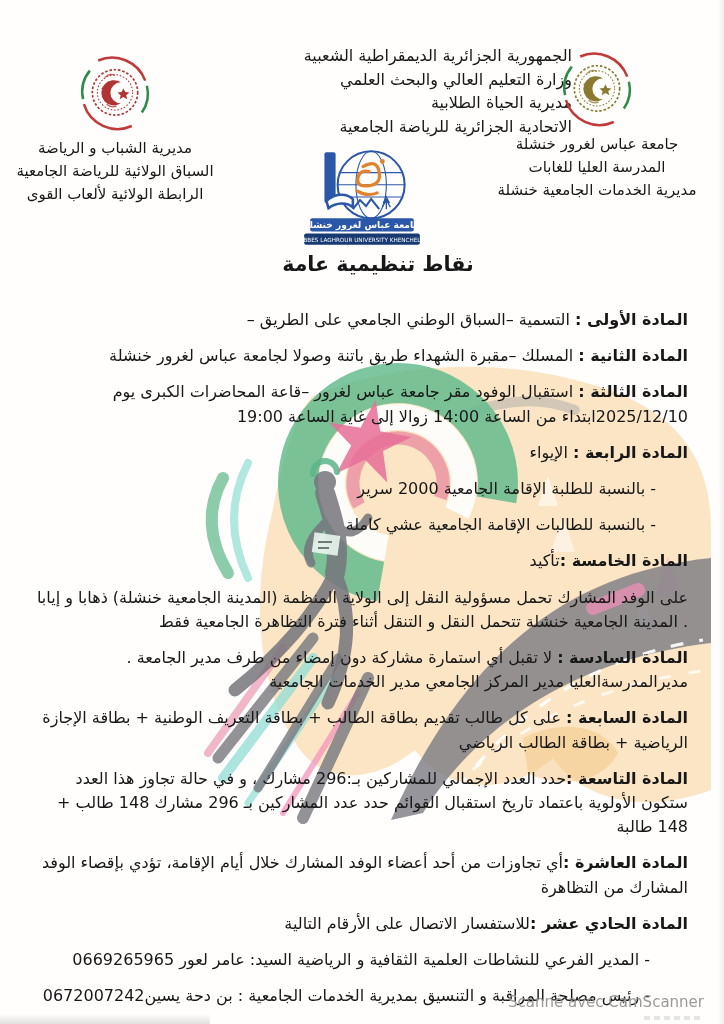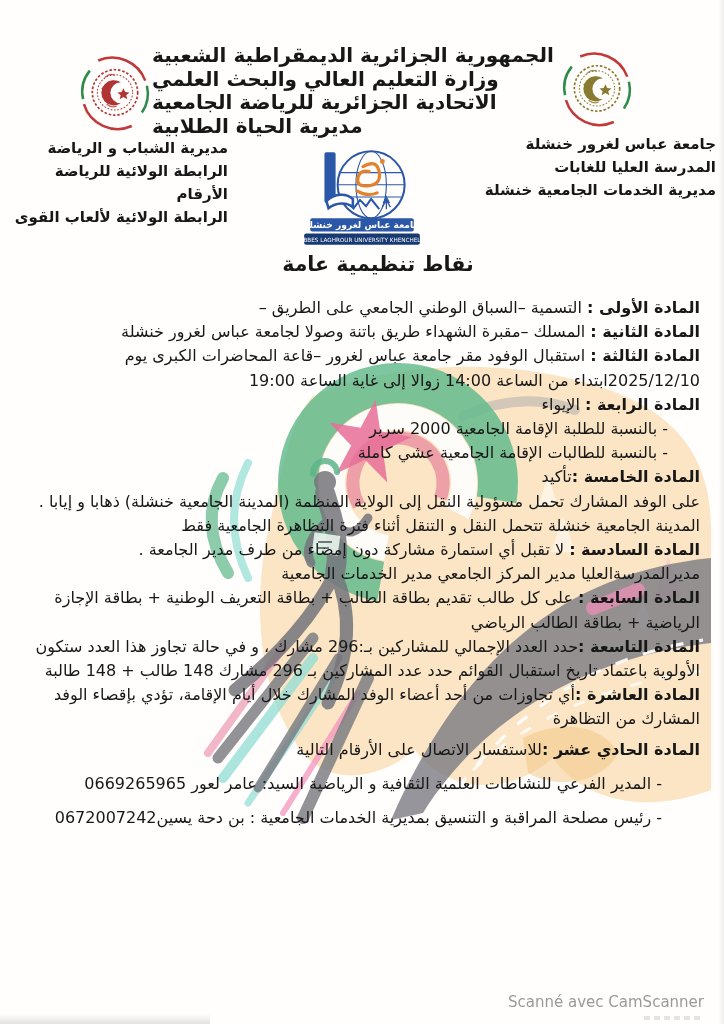--- a/index.html
+++ b/index.html
@@ -6,40 +6,40 @@
   html, body { width: 724px; height: 1024px; background: #ffffff; }
   .page {
     position: relative; width: 724px; height: 1024px;
     background: #fffefd; overflow: hidden;
     font-family: "DejaVu Sans", sans-serif; color: #171717;
   }
   .watermark { position: absolute; top: 358px; left: 163px; width: 548px; height: 478px; z-index: 0; }
 
   .header-center {
     position: absolute; top: 44px; left: 152px; width: 420px;
-    text-align: left; direction: rtl; font-weight: 700;
-    font-size: 20px; line-height: 23.5px; z-index: 1;
+    text-align: right; direction: rtl; font-weight: 400;
+    font-size: 16px; line-height: 23.5px; z-index: 1;
   }
-  .col { position: absolute; direction: rtl; font-weight: 700;
+  .col { position: absolute; text-align: center; direction: rtl; font-weight: 400;
          font-size: 15px; line-height: 23px; z-index: 1; }
   .col-right { top: 48px; right: 8px; width: 238px; }
   .col-left  { top: 52px; left: 2px;  width: 226px; }
   .seal { width: 84px; height: 80px; display: block; margin: 0 auto 5px; }
 
   .uni-logo { position: absolute; top: 146px; left: 296px; width: 132px; height: 102px; z-index: 1; }
 
   .doc-title {
     position: absolute; top: 252px; left: 0; width: 100%;
     text-align: center; direction: rtl; font-weight: 700; font-size: 20.5px; z-index: 1; padding-left: 32px;
   }
   .body-text {
     position: absolute; top: 296px; right: 24px; left: 20px;
     direction: rtl; text-align: right; font-size: 16px; line-height: 24.2px; z-index: 1;
   }
-  .body-text p { margin: 0; }
+  .body-text p { margin: 12px; }
   .body-text b { font-weight: 700; }
   p.bullet  { padding-right: 32px; }
   p.contact { padding-right: 38px; margin-top: 10px; }
   p.gap     { margin-top: 6px; }
   .email { color: #1515a8; text-decoration: underline; cursor: pointer; }
 
   .scan-credit { position: absolute; right: 20px; bottom: 13px; font-size: 15px;
                  color: #999; direction: ltr; z-index: 1; }
   .scan-smudge { position: absolute; right: 24px; bottom: 4px; width: 56px; height: 4px;
                  background: repeating-linear-gradient(90deg, #cfcfcf 0 6px, transparent 6px 10px);
@@ -99,22 +99,22 @@
         <path d="M155 184 h14 M155 190 h11" stroke="#44444c" stroke-width="2"></path>
         <path d="M172 215 C 150 260 112 300 72 332" stroke="#4e4e58" stroke-width="13" fill="none" stroke-linecap="round"></path>
         <path d="M172 215 C 190 255 186 300 165 345" stroke="#4e4e58" stroke-width="13" fill="none" stroke-linecap="round"></path>
       </g>
     </g>
   </svg>
 
   <div class="header-center">
     <div>الجمهورية الجزائرية الديمقراطية الشعبية</div>
     <div>وزارة التعليم العالي والبحث العلمي</div>
+    <div>مديرية الحياة الطلابية</div>
     <div>الاتحادية الجزائرية للرياضة الجامعية</div>
-    <div>مديرية الحياة الطلابية</div>
   </div>
 
   <div class="col col-right">
     <svg class="seal" viewBox="0 0 100 95" aria-hidden="true">
       <path d="M30 10 A42 42 0 0 1 86 34" fill="none" stroke="#c03a3a" stroke-width="3"></path>
       <path d="M70 88 A42 42 0 0 1 13 62" fill="none" stroke="#c03a3a" stroke-width="3"></path>
       <path d="M12 56 A40 40 0 0 1 20 22" fill="none" stroke="#2e8b4a" stroke-width="3"></path>
       <path d="M88 40 A40 40 0 0 1 82 72" fill="none" stroke="#2e8b4a" stroke-width="3"></path>
       <circle cx="50" cy="48" r="27" fill="none" stroke="#8a7a30" stroke-width="2" stroke-dasharray="3 2.2"></circle>
       <circle cx="50" cy="48" r="21" fill="none" stroke="#8a7a30" stroke-width="1.2" stroke-dasharray="2 2"></circle>
@@ -133,21 +133,21 @@
       <path d="M70 88 A42 42 0 0 1 13 62" fill="none" stroke="#c03a3a" stroke-width="3"></path>
       <path d="M12 56 A40 40 0 0 1 20 22" fill="none" stroke="#2e8b4a" stroke-width="3"></path>
       <path d="M88 40 A40 40 0 0 1 82 72" fill="none" stroke="#2e8b4a" stroke-width="3"></path>
       <circle cx="50" cy="48" r="27" fill="none" stroke="#b03434" stroke-width="2" stroke-dasharray="3 2.2"></circle>
       <circle cx="50" cy="48" r="21" fill="none" stroke="#b03434" stroke-width="1.2" stroke-dasharray="2 2"></circle>
       <path d="M57 36 A15 15 0 1 0 57 61 A12.5 12.5 0 1 1 57 36" fill="#b03434"></path>
       <path d="M60 43 l2.2 4.6 5 .4 -3.8 3.3 1.2 4.9 -4.6 -2.7 -4.4 2.7 1.1 -4.9 -3.8 -3.3 5 -.4 z" fill="#b03434"></path>
       <path d="M38 30 q6 -6 12 -2 M34 44 q4 -5 9 -3 M40 62 q6 5 12 2" stroke="#b03434" fill="none" stroke-width="1.4" opacity=".8"></path>
     </svg>
     <div>مديرية الشباب و الرياضة</div>
-    <div>الرابطة الولائية للرياضة الأرقام</div>
+    <div>السباق الولائية للرياضة الجامعية</div>
     <div>الرابطة الولائية لألعاب القوى</div>
   </div>
 
   <svg class="uni-logo" viewBox="0 0 130 100" aria-hidden="true">
     <circle cx="74" cy="38" r="33" fill="none" stroke="#2b57a8" stroke-width="2"></circle>
     <ellipse cx="74" cy="38" rx="15" ry="33" fill="none" stroke="#2b57a8" stroke-width="1.1"></ellipse>
     <path d="M44 26 H104 M41 38 H107 M44 50 H104" stroke="#2b57a8" stroke-width="1.1" fill="none"></path>
     <rect x="28" y="6" width="11" height="50" rx="2" fill="#2b57a8"></rect>
     <path d="M30 54 C38 46 50 46 56 52 L56 60 C50 55 40 55 32 61 Z" fill="#ffffff" stroke="#2b57a8" stroke-width="2.5"></path>
     <path d="M66 20 q14 -8 16 6 q2 12 -12 13 q-11 1 -9 -8 q2 -8 11 -6" fill="none" stroke="#e2822c" stroke-width="3.2" stroke-linecap="round"></path>

